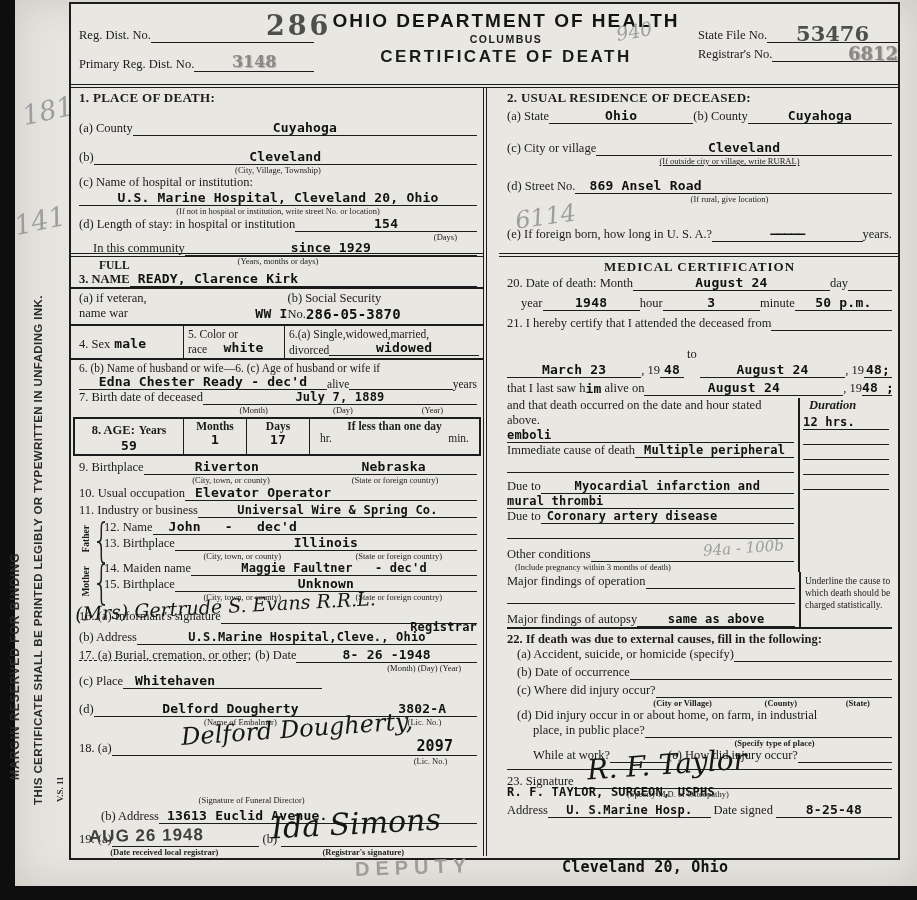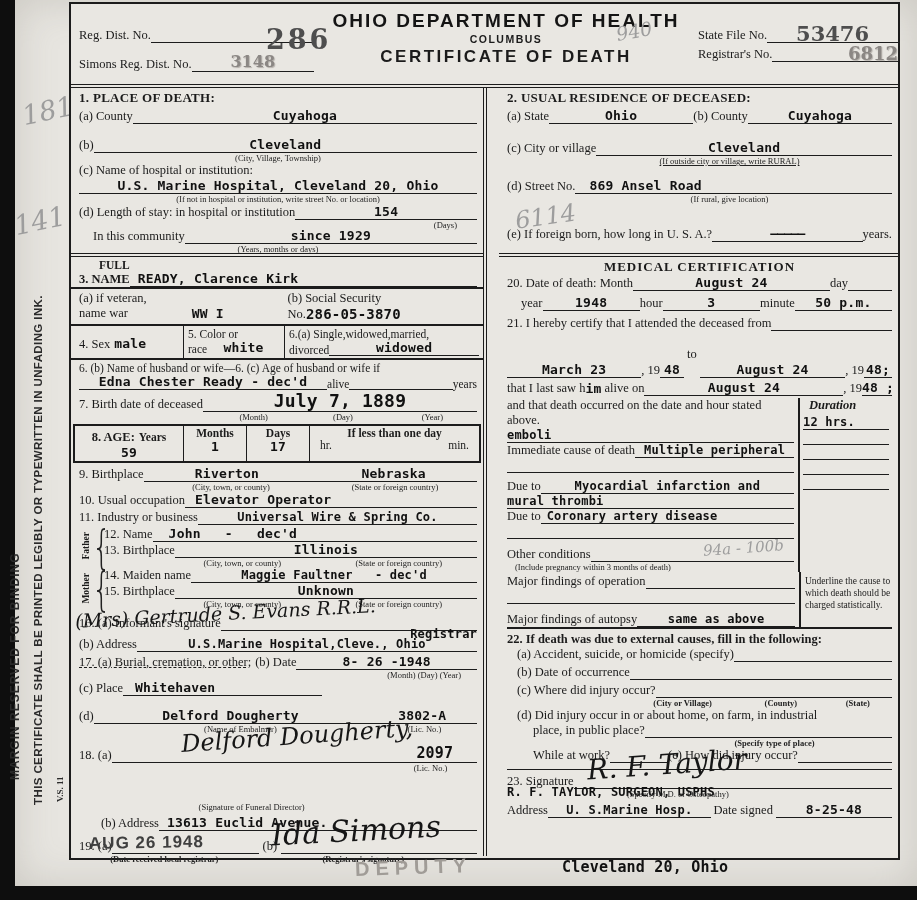--- a/index.html
+++ b/index.html
@@ -20,21 +20,21 @@
   .form{position:absolute;left:69px;top:2px;width:827px;height:854px;
         border:2px solid #1c1c1c;background:#e9e7e2;}
   .hdr{position:relative;height:80px;border-bottom:4px double #1c1c1c;display:flex;}
   .hdr-left{width:235px;padding:24px 0 0 8px;font-size:12.5px;}
   .hdr-center{flex:1;text-align:center;padding-top:6px;font-family:"Liberation Sans",sans-serif;}
   .hdr-right{width:200px;padding-top:22px;font-size:12.5px;}
   .dept{font-size:19px;font-weight:bold;letter-spacing:2px;color:#141414;}
   .columbus{font-size:10.5px;font-weight:bold;letter-spacing:1.5px;margin-top:1px;}
   .doctitle{font-size:17px;font-weight:bold;letter-spacing:2.5px;margin-top:2px;}
   .stampnum{font-family:"DejaVu Serif",serif;font-weight:bold;color:#4e4e4e;}
-  .reg286{position:absolute;left:195px;top:20px;font-size:27px;letter-spacing:3px;}
+  .reg286{position:absolute;left:195px;top:6px;font-size:27px;letter-spacing:3px;}
   .smudge{color:#8b8784;text-shadow:1px 1px 1px #b5b1ac;}
   .hdr-pencil{position:absolute;left:545px;top:16px;font-size:19px;transform:rotate(-10deg);}
   .fillrule{display:inline-block;border-bottom:1.5px solid #1c1c1c;text-align:center;vertical-align:bottom;}
   
   .cols{display:flex;height:768px;gap:12px;}
   .colL{width:412px;border-right:4px double #1c1c1c;}
   .colR{flex:1;}
   .sec{padding:2px 6px 3px 8px;}
   .lbl{font-size:12.5px;}
   .lbls{font-size:11.5px;}
@@ -89,21 +89,21 @@
 
     <div class="hdr rel">
       <div class="stampnum reg286">286</div>
       <div class="pencil hdr-pencil">940</div>
       <div class="hdr-left">
         <div class="fline">
             <span class="lbl">Reg. Dist. No.</span>
             <span class="fillrule fl1"></span>
           </div>
         <div class="fline" style="margin-top:9px;">
-            <span class="lbl">Simons Reg. Dist. No.</span>
+            <span class="lbl">Primary Reg. Dist. No.</span>
             <span class="fillrule fl1 stampnum smudge" style="font-size:16px;">3148</span>
           </div>
       </div>
       <div class="hdr-center">
         <div class="dept">OHIO DEPARTMENT OF HEALTH</div>
         <div class="columbus">COLUMBUS</div>
         <div class="doctitle">CERTIFICATE OF DEATH</div>
       </div>
       <div class="hdr-right">
         <div class="fline">
@@ -116,21 +116,21 @@
           </div>
       </div>
     </div>
 
     <div class="cols">
 
       <div class="colL">
 
         <div class="sec dbl-b" style="height:160px;">
           <div class="h1">1. PLACE OF DEATH:</div>
-          <div class="fline" style="margin-top:2px;">
+          <div class="fline" style="margin-top:14px;">
               <span class="lbl">(a) County</span>
               <span class="fillrule fl1 typed">Cuyahoga</span>
             </div>
           <div class="fline" style="margin-top:13px;">
               <span class="lbl">(b)</span>
               <span class="fillrule fl1 typed">Cleveland</span>
             </div>
           <div class="hint">(City, Village, Township)</div>
           <div class="lbl">(c) Name of hospital or institution:</div>
           <div class="fline">
@@ -155,21 +155,21 @@
               <span class="lbl bold">3. NAME</span>
               <span class="fillrule fl1 typed" style="text-align:left;padding-left:8px;">READY, Clarence Kirk</span>
             </div>
         </div>
 
         <div class="sec sol-b" style="display:flex;padding-bottom:2px;">
           <div style="flex:1.1;">
             <div class="lbl">(a) if veteran,</div>
             <div class="fline">
                 <span class="lbl">name war</span>
-                <span class="typed fl1" style="text-align:center;">WW I</span>
+                <span class="typed fl1" style="text-align:right;">WW I</span>
               </div>
           </div>
           <div style="flex:1;">
             <div class="lbl">(b) Social Security</div>
             <div class="fline">
                 <span class="lbl">No.</span>
                 <span class="typed" style="font-size:14px;">286-05-3870</span>
               </div>
           </div>
         </div>
@@ -201,21 +201,21 @@
               <span class="fillrule typed" style="flex:2.4;">Edna Chester Ready - dec'd</span>
               <span class="lbls">alive</span>
               <span class="fillrule fl1"></span>
               <span class="lbls">years</span>
             </div>
         </div>
 
         <div class="sec" style="padding-top:0;padding-bottom:0;">
           <div class="fline">
               <span class="lbl">7. Birth date of deceased</span>
-              <span class="fillrule fl1 typed" style="font-size:18px;">July 7, 1889</span>
+              <span class="fillrule fl1 typed" style="font-size:12px;">July 7, 1889</span>
             </div>
           <div style="display:flex;padding-left:130px;">
             <span class="hint" style="flex:1;">(Month)</span>
             <span class="hint" style="flex:1;">(Day)</span>
             <span class="hint" style="flex:1;">(Year)</span>
           </div>
         </div>
 
         <div class="agebox">
           <div class="agecell" style="width:108px;">

